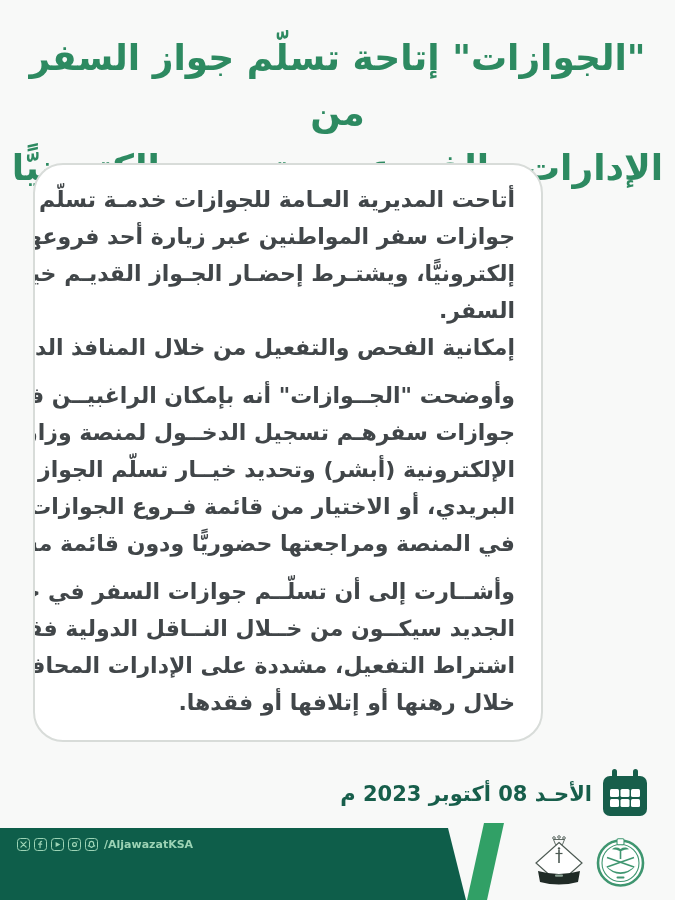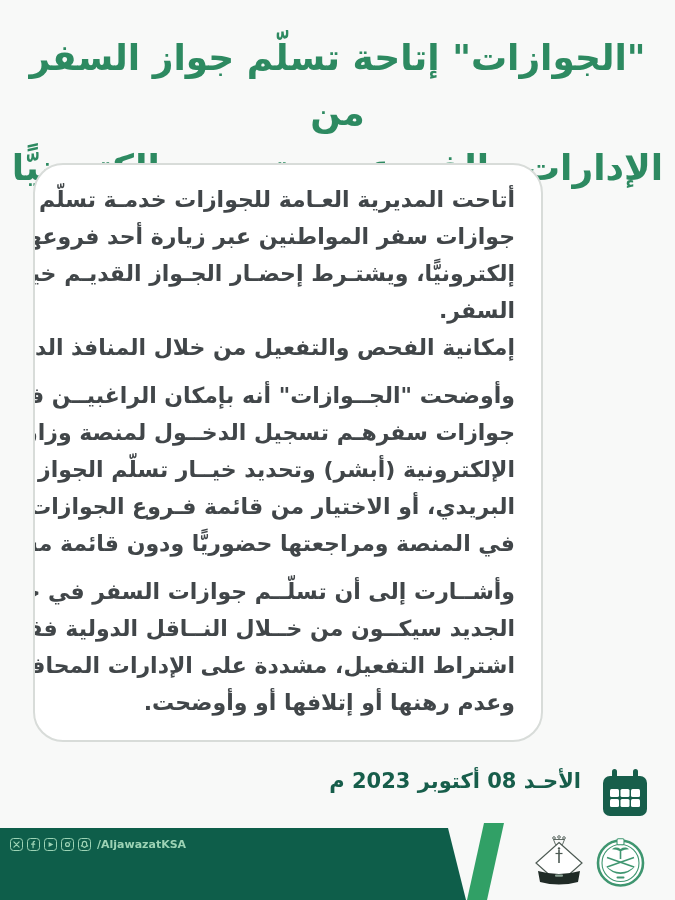--- a/index.html
+++ b/index.html
@@ -17,28 +17,28 @@
          font-weight:bold;font-size:36px;line-height:55px;color:var(--title-green);}
   .t-line{display:block;}
 
   .card{position:absolute;top:163px;left:33px;width:510px;height:579px;background:#ffffff;
         border:2px solid var(--card-border);border-radius:30px;padding:16px 26px 0;overflow:hidden;}
   .para{font-size:22px;line-height:37px;font-weight:bold;color:var(--body-text);margin-bottom:11px;}
   .line{text-align:justify;text-align-last:justify;white-space:nowrap;}
   .line.last{text-align-last:right;}
 
   .date-row{position:absolute;top:769px;right:27px;height:50px;display:flex;direction:rtl;
-            gap:21px;color:var(--date-green);font-size:21px;font-weight:bold;}
+            align-items:center;gap:10px;color:var(--date-green);font-size:21px;font-weight:bold;}
   .cal{width:46px;height:50px;display:block;}
 
   .footer-shapes{position:absolute;top:820px;left:0;width:675px;height:80px;display:block;}
   .band{fill:var(--band-green);}
   .check{fill:var(--check-green);}
 
-  .social{position:absolute;top:837px;left:10px;display:flex;flex-direction:column;gap:4px;
+  .social{position:absolute;top:837px;left:17px;display:flex;flex-direction:column;gap:4px;
           color:var(--footer-text);font-size:11px;font-weight:bold;direction:ltr;}
   .srow{display:flex;align-items:center;gap:6px;height:14px;}
   .sicons{display:flex;gap:4px;}
   .sq{width:13px;height:13px;border:1.3px solid var(--footer-text);border-radius:3.5px;
       display:inline-flex;align-items:center;justify-content:center;flex:none;}
   .sq svg{width:9px;height:9px;display:block;stroke:var(--footer-text);fill:none;
           stroke-width:1.6;stroke-linecap:round;stroke-linejoin:round;}
   .sq svg .fill{fill:var(--footer-text);stroke:none;}
   .stext{line-height:13px;}
 
@@ -69,21 +69,21 @@
           <div class="line">وأوضحت "الجــوازات" أنه بإمكان الراغبيــن فــي تجديد</div>
           <div class="line">جوازات سفرهـم تسجيل الدخــول لمنصة وزارة الداخلية</div>
           <div class="line">الإلكترونية (أبشر) وتحديد خيــار تسلّم الجواز عبر الناقل</div>
           <div class="line">البريدي، أو الاختيار من قائمة فـروع الجوازات المتوافرة</div>
           <div class="line last">في المنصة ومراجعتها حضوريًّا ودون قائمة مسبق.</div>
         </div>
         <div class="para">
           <div class="line">وأشــارت إلى أن تسلّــم جوازات السفر في حال الإصدار</div>
           <div class="line">الجديد سيكــون من خــلال النــاقل الدولية فقط دون</div>
           <div class="line">اشتراط التفعيل، مشددة على الإدارات المحافظة عليها</div>
-          <div class="line last">وعدم رهنها أو إتلافها أو وأوضحت.</div>
+          <div class="line last">خلال رهنها أو إتلافها أو فقدها.</div>
         </div>
       </div>
   </div>
 
   <div class="date-row">
     <svg class="cal" viewBox="0 0 46 50" aria-hidden="true">
       <rect x="10" y="0" width="5" height="13" rx="2.5" fill="var(--date-green)"></rect>
       <rect x="31" y="0" width="5" height="13" rx="2.5" fill="var(--date-green)"></rect>
       <rect x="1" y="7" width="44" height="40" rx="7" fill="var(--date-green)"></rect>
       <rect x="8" y="20" width="9" height="8" rx="1.5" fill="#ffffff"></rect>

